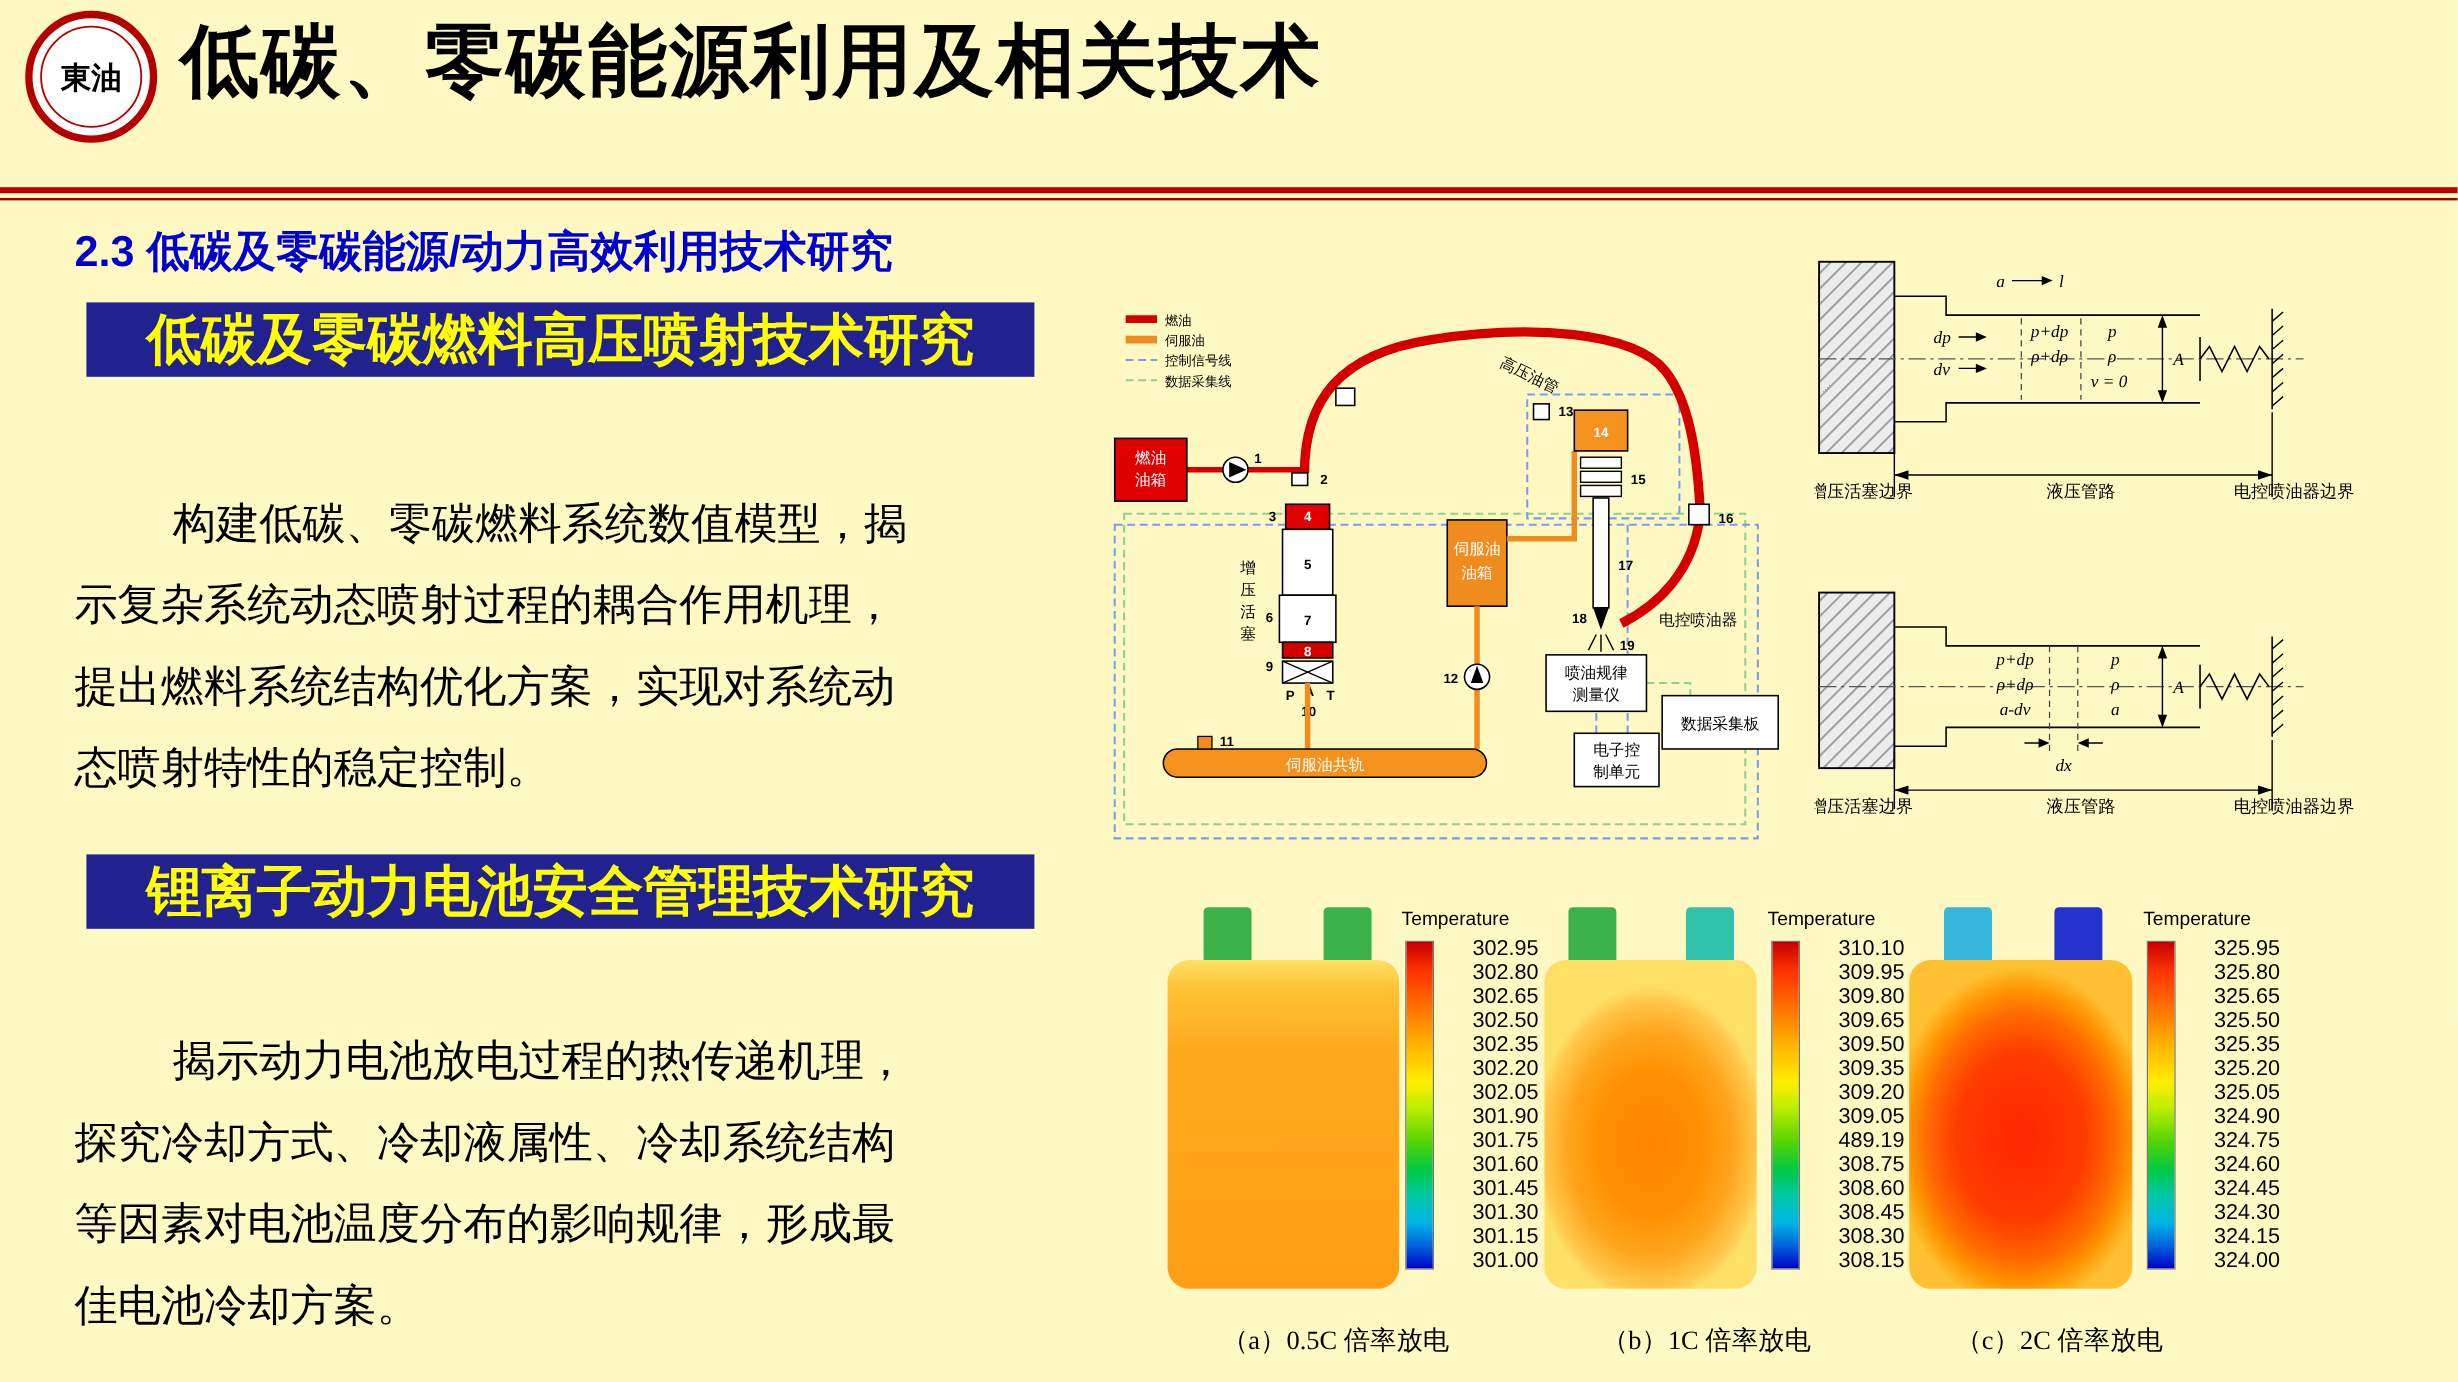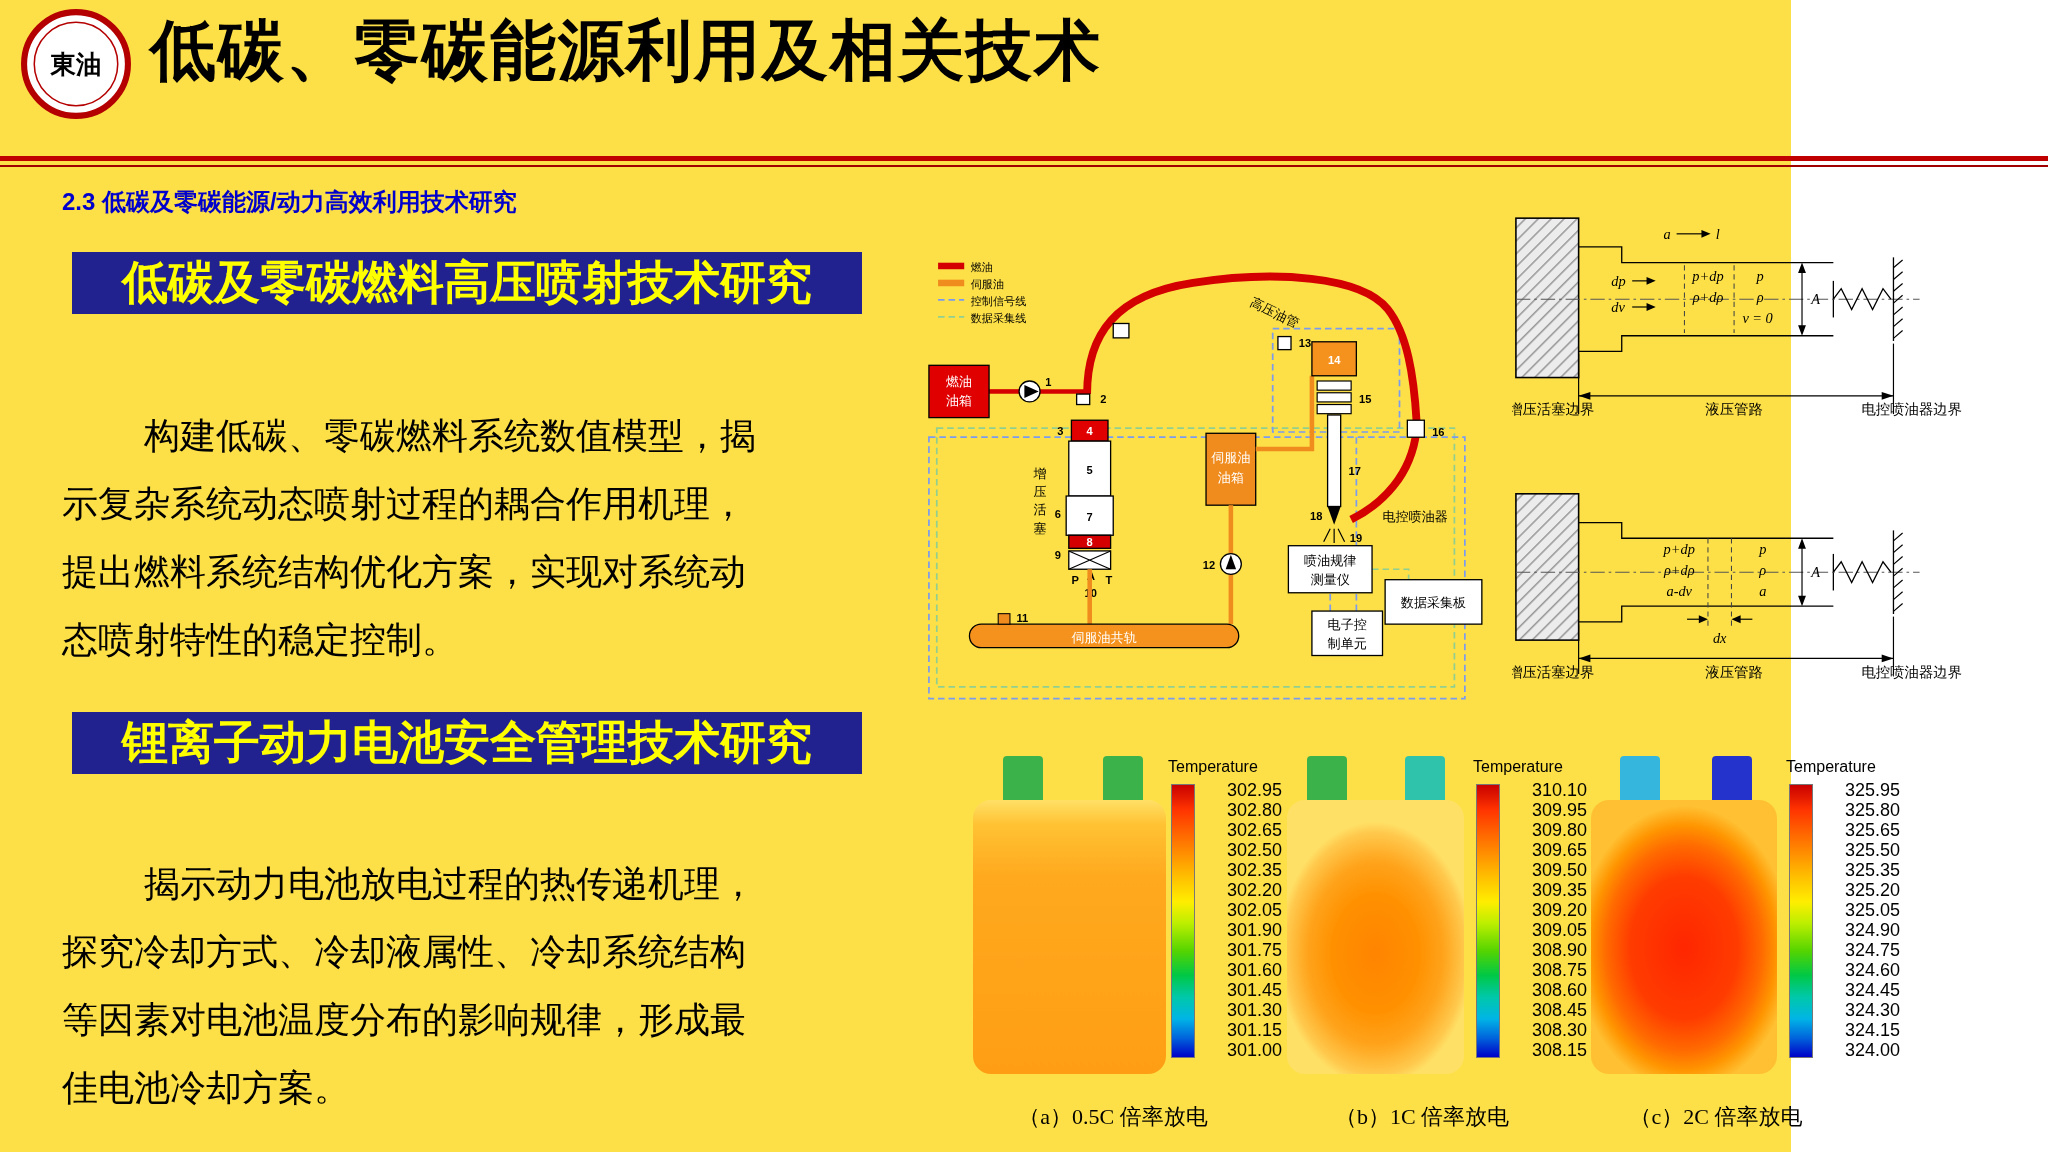--- a/index.html
+++ b/index.html
@@ -1,25 +1,25 @@
 <!DOCTYPE html>
 <html><head>
 <meta charset="utf-8">
 <style>
   html,body{margin:0;padding:0;}
   body{width:2048px;height:1152px;background:#fff;font-family:"Liberation Sans","DejaVu Sans",sans-serif;overflow:hidden;}
-  .slide{position:relative;width:1791px;height:1152px;background:#fde047;}
+  .slide{position:relative;width:2048px;height:1152px;background:#fef9c3;}
 
   
   .logo{position:absolute;left:20px;top:8px;width:112px;height:112px;}
   .title{position:absolute;left:150px;top:6px;margin:0;font-size:66px;font-weight:900;color:#000;letter-spacing:2px;white-space:nowrap;}
   .red-line1{position:absolute;left:0;top:156px;width:2048px;height:5px;background:#c00000;}
   .red-line2{position:absolute;left:0;top:165px;width:2048px;height:2px;background:#a00000;}
 
-  .section-heading{position:absolute;left:62px;top:186px;font-size:24px;font-weight:bold;color:#0000cc;white-space:nowrap;text-align:right;}
+  .section-heading{position:absolute;left:62px;top:186px;font-size:36px;font-weight:bold;color:#0000cc;white-space:nowrap;text-align:right;}
 
   .banner{position:absolute;left:72px;width:790px;height:62px;background:#21218f;color:#ffff00;
           font-size:46px;font-weight:bold;display:flex;align-items:center;justify-content:center;white-space:nowrap;}
   .banner1{top:252px;}
   .banner2{top:712px;}
 
   .para{position:absolute;left:62px;width:824px;font-size:36px;color:#000;line-height:68px;}
   .para1{top:402px;}
   .para2{top:850px;}
   .para-line{white-space:nowrap;}
@@ -374,21 +374,21 @@
   <div class="scale scale-b">
 
   <span class="scale-value">310.10</span>
       <span class="scale-value">309.95</span>
       <span class="scale-value">309.80</span>
       <span class="scale-value">309.65</span>
       <span class="scale-value">309.50</span>
       <span class="scale-value">309.35</span>
       <span class="scale-value">309.20</span>
       <span class="scale-value">309.05</span>
-      <span class="scale-value">308.90</span>
+      <span class="scale-value">489.19</span>
       <span class="scale-value">308.75</span>
       <span class="scale-value">308.60</span>
       <span class="scale-value">308.45</span>
       <span class="scale-value">308.30</span>
       <span class="scale-value">308.15</span>
     </div>
   <div class="caption cap-b">（b）1C 倍率放电</div>
 
   <div class="tab tab-c1" style="background: rgb(53, 183, 221);"></div>
   <div class="tab tab-c2" style="background: rgb(36, 51, 204);"></div>

